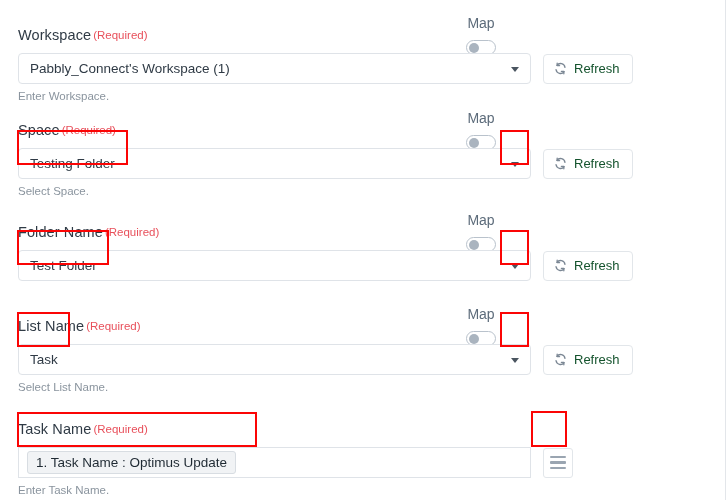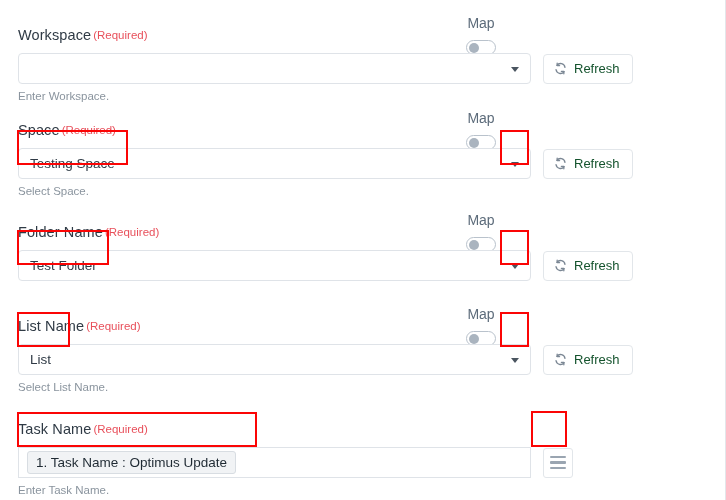--- a/index.html
+++ b/index.html
@@ -182,20 +182,21 @@
         <span class="req">(Required)</span>
         <div class="map-wrap">
           <span class="map-label">Map</span>
           <div class="toggle">
               <span class="knob"></span>
             </div>
         </div>
       </div>
       <div class="control-row">
         <div class="select-box">
+          <span>Pabbly_Connect's Workspace (1)</span>
           <span class="caret"></span>
         </div>
         <div class="refresh-btn">
           <svg class="refresh-icon" width="13" height="13" viewBox="0 0 16 16">
             <path d="M13.5 6.5A5.5 5.5 0 0 0 3.6 4.2" fill="none" stroke="#7b8794" stroke-width="1.6" stroke-linecap="round"></path>
             <path d="M2.5 9.5a5.5 5.5 0 0 0 9.9 2.3" fill="none" stroke="#7b8794" stroke-width="1.6" stroke-linecap="round"></path>
             <path d="M3.9 1.4v3h3" fill="none" stroke="#7b8794" stroke-width="1.6" stroke-linecap="round" stroke-linejoin="round"></path>
             <path d="M12.1 14.6v-3h-3" fill="none" stroke="#7b8794" stroke-width="1.6" stroke-linecap="round" stroke-linejoin="round"></path>
           </svg>
           <span>Refresh</span>
@@ -210,21 +211,21 @@
         <span class="req">(Required)</span>
         <div class="map-wrap">
           <span class="map-label">Map</span>
           <div class="toggle">
               <span class="knob"></span>
             </div>
         </div>
       </div>
       <div class="control-row">
         <div class="select-box">
-          <span>Testing Space</span>
+          <span>Testing Folder</span>
           <span class="caret"></span>
         </div>
         <div class="refresh-btn">
           <svg class="refresh-icon" width="13" height="13" viewBox="0 0 16 16">
             <path d="M13.5 6.5A5.5 5.5 0 0 0 3.6 4.2" fill="none" stroke="#7b8794" stroke-width="1.6" stroke-linecap="round"></path>
             <path d="M2.5 9.5a5.5 5.5 0 0 0 9.9 2.3" fill="none" stroke="#7b8794" stroke-width="1.6" stroke-linecap="round"></path>
             <path d="M3.9 1.4v3h3" fill="none" stroke="#7b8794" stroke-width="1.6" stroke-linecap="round" stroke-linejoin="round"></path>
             <path d="M12.1 14.6v-3h-3" fill="none" stroke="#7b8794" stroke-width="1.6" stroke-linecap="round" stroke-linejoin="round"></path>
           </svg>
           <span>Refresh</span>
@@ -267,21 +268,21 @@
         <span class="req">(Required)</span>
         <div class="map-wrap">
           <span class="map-label">Map</span>
           <div class="toggle">
               <span class="knob"></span>
             </div>
         </div>
       </div>
       <div class="control-row">
         <div class="select-box">
-          <span>List</span>
+          <span>Task</span>
           <span class="caret"></span>
         </div>
         <div class="refresh-btn">
           <svg class="refresh-icon" width="13" height="13" viewBox="0 0 16 16">
             <path d="M13.5 6.5A5.5 5.5 0 0 0 3.6 4.2" fill="none" stroke="#7b8794" stroke-width="1.6" stroke-linecap="round"></path>
             <path d="M2.5 9.5a5.5 5.5 0 0 0 9.9 2.3" fill="none" stroke="#7b8794" stroke-width="1.6" stroke-linecap="round"></path>
             <path d="M3.9 1.4v3h3" fill="none" stroke="#7b8794" stroke-width="1.6" stroke-linecap="round" stroke-linejoin="round"></path>
             <path d="M12.1 14.6v-3h-3" fill="none" stroke="#7b8794" stroke-width="1.6" stroke-linecap="round" stroke-linejoin="round"></path>
           </svg>
           <span>Refresh</span>

